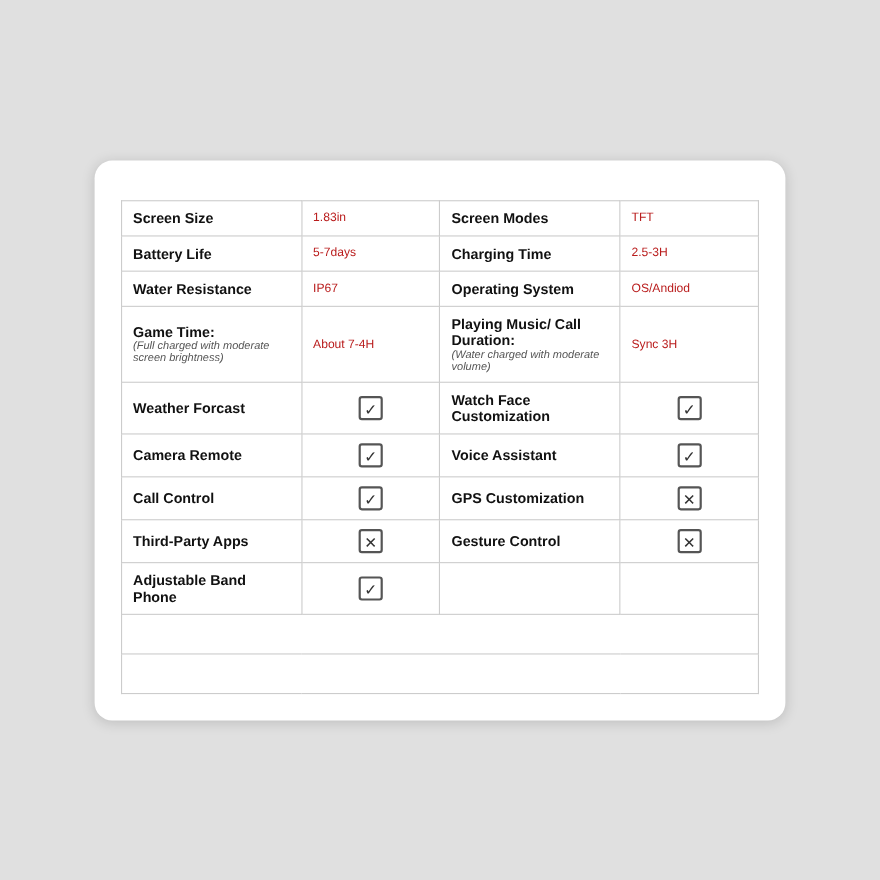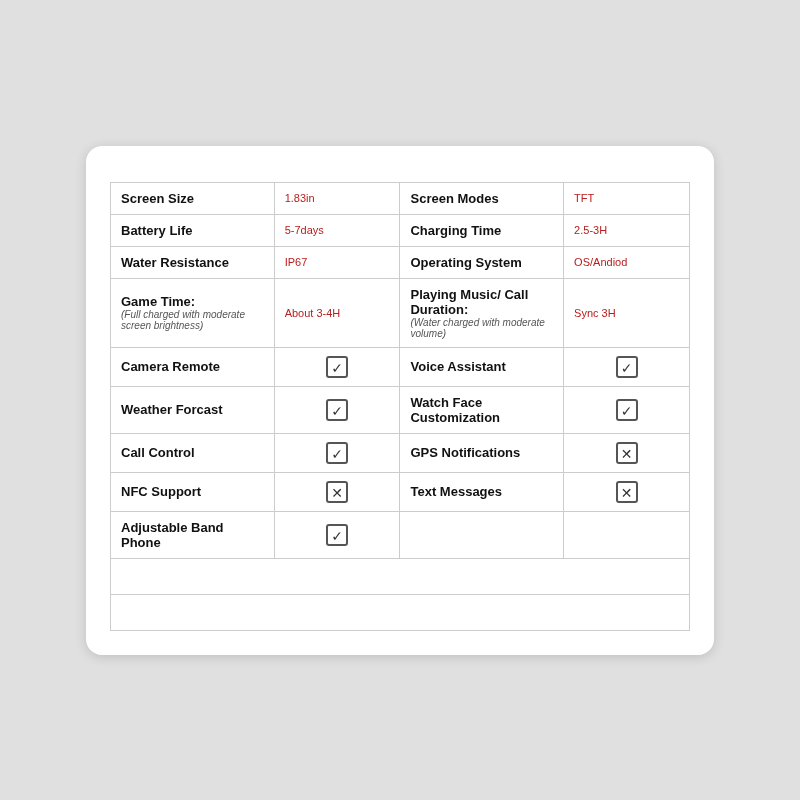--- a/index.html
+++ b/index.html
@@ -102,46 +102,46 @@
       <td class="value">2.5-3H</td>
     </tr>
         <tr>
       <td class="label">Water Resistance</td>
       <td class="value">IP67</td>
       <td class="label">Operating System</td>
       <td class="value">OS/Andiod</td>
     </tr>
         <tr>
       <td class="label">Game Time:<span class="label-sub">(Full charged with moderate screen brightness)</span></td>
-      <td class="value">About 3-4H</td>
+      <td class="value">About 7-4H</td>
       <td class="label">Playing Music/ Call Duration:<span class="label-sub">(Water charged with moderate volume)</span></td>
       <td class="value">Sync 3H</td>
+    </tr>
+        <tr>
+      <td class="label">Weather Forcast</td>
+      <td class="check-cell"><span class="check-yes">✓</span></td>
+      <td class="label">Watch Face Customization</td>
+      <td class="check-cell"><span class="check-yes">✓</span></td>
     </tr>
         <tr>
       <td class="label">Camera Remote</td>
       <td class="check-cell"><span class="check-yes">✓</span></td>
       <td class="label">Voice Assistant</td>
       <td class="check-cell"><span class="check-yes">✓</span></td>
     </tr>
         <tr>
-      <td class="label">Weather Forcast</td>
-      <td class="check-cell"><span class="check-yes">✓</span></td>
-      <td class="label">Watch Face Customization</td>
-      <td class="check-cell"><span class="check-yes">✓</span></td>
-    </tr>
-        <tr>
       <td class="label">Call Control</td>
       <td class="check-cell"><span class="check-yes">✓</span></td>
-      <td class="label">GPS Notifications</td>
+      <td class="label">GPS Customization</td>
       <td class="check-cell"><span class="check-no">✕</span></td>
     </tr>
         <tr>
-      <td class="label">NFC Support</td>
+      <td class="label">Third-Party Apps</td>
       <td class="check-cell"><span class="check-no">✕</span></td>
-      <td class="label">Text Messages</td>
+      <td class="label">Gesture Control</td>
       <td class="check-cell"><span class="check-no">✕</span></td>
     </tr>
         <tr>
       <td class="label">Adjustable Band Phone</td>
       <td class="check-cell"><span class="check-yes">✓</span></td>
       <td class="label"></td>
       <td class="check-cell"></td>
     </tr>
         <tr>
           <td colspan="4" style="height:36px;"></td>

